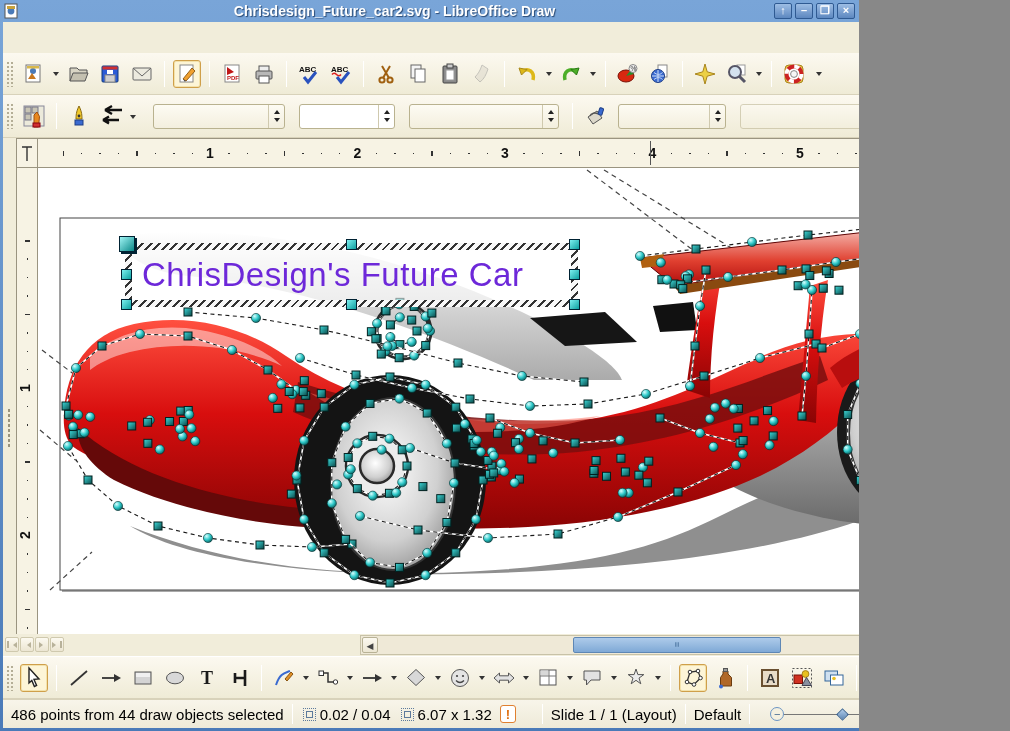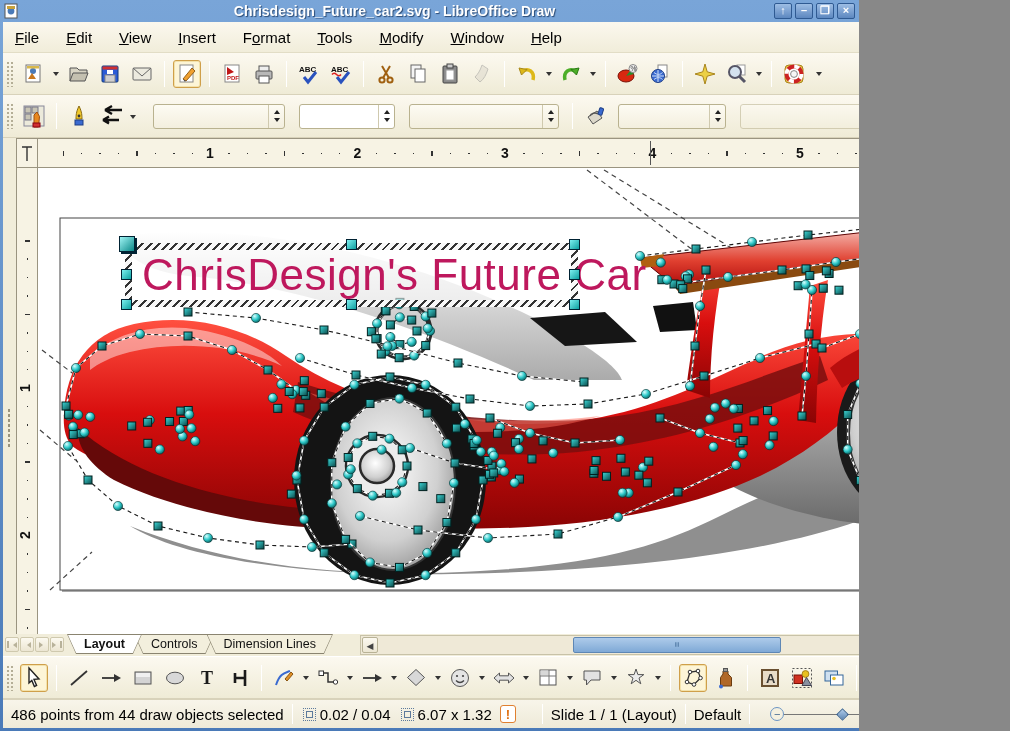--- a/index.html
+++ b/index.html
@@ -57,21 +57,21 @@
   .rnum{position:absolute;font-size:14px;font-weight:bold;color:#111;}
   .tick{position:absolute;background:#333;}
   .rmark{position:absolute;width:1px;background:#555;top:2px;bottom:2px;}
   .canvas{position:absolute;left:35px;top:146px;width:948px;height:466px;background:#fff;overflow:hidden;}
   .canvas svg{position:absolute;left:0;top:0;}
   
   .textobj{position:absolute;left:122px;top:221px;width:453px;height:64px;z-index:5;
            border:7px solid transparent;
            border-image:repeating-linear-gradient(135deg,#333 0 2px,#f8f8f8 2px 6px) 7;
            background:rgba(255,255,255,.55);display:flex;align-items:center;cursor:move;}
-  .textobj .txt{font-size:44px;color:#be185d;padding-left:10px;white-space:nowrap;letter-spacing:.5px;}
+  .textobj .txt{font-size:33px;color:#6d28d9;padding-left:10px;white-space:nowrap;letter-spacing:.5px;}
   .hnd{position:absolute;width:11px;height:11px;background:linear-gradient(135deg,#7df0f0,#0da0a0);
        border:1.5px solid #023;z-index:6;cursor:pointer;}
   .hnd.big{width:16px;height:16px;background:linear-gradient(135deg,#9ff4f4,#0a8888);box-shadow:2px 2px 0 #023;}
   
   .vscroll{position:absolute;left:983px;top:118px;width:21px;height:514px;background:#efe9d7;
            border:1px solid #c8c2a8;}
   .sbtn{position:absolute;left:1px;width:17px;height:17px;background:linear-gradient(#fcf9f0,#ece6d2);
         border:1px solid #b8b296;border-radius:2px;color:#444;font-size:9px;line-height:16px;
         text-align:center;cursor:pointer;}
   .vthumb{position:absolute;left:1px;top:93px;width:17px;height:292px;border-radius:2px;
@@ -133,31 +133,20 @@
     </span>
     <span class="apptitle">Chrisdesign_Future_car2.svg - LibreOffice Draw</span>
     <span class="winbtn">↑</span>
     <span class="winbtn">–</span>
     <span class="winbtn">❐</span>
     <span class="winbtn">×</span>
   </div>
 
   <div class="app">
 
-    <div class="menubar" id="menubar">
-        <span class="menu-item"><u>F</u>ile</span>
-        <span class="menu-item"><u>E</u>dit</span>
-        <span class="menu-item"><u>V</u>iew</span>
-        <span class="menu-item"><u>I</u>nsert</span>
-        <span class="menu-item">F<u>o</u>rmat</span>
-        <span class="menu-item"><u>T</u>ools</span>
-        <span class="menu-item"><u>M</u>odify</span>
-        <span class="menu-item"><u>W</u>indow</span>
-        <span class="menu-item"><u>H</u>elp</span>
-      </div>
 
     <div class="tbar tb1">
       <span class="grip"></span>
       <span class="tbtn">
           <span class="icw">
             <svg width="24" height="24">
               <rect x="4" y="3" width="14" height="17" fill="#fff" stroke="#777"></rect>
               <circle cx="11" cy="9" r="3" fill="#4a7ab8"></circle>
               <polygon points="6,17 10,11 14,17" fill="#c87820"></polygon>
               <rect x="5" y="4" width="12" height="2.5" fill="#d8b84c"></rect>
@@ -951,31 +940,20 @@
             <span class="tri l"></span>
           </span>
         <span class="navbtn">
             <span class="tri r"></span>
           </span>
         <span class="navbtn">
             <span class="tri r"></span>
             <span class="bar"></span>
           </span>
       </span>
-      <span class="tabs">
-        <span class="tabo active">
-            <span class="tabi">Layout</span>
-          </span>
-        <span class="tabo">
-            <span class="tabi">Controls</span>
-          </span>
-        <span class="tabo">
-            <span class="tabi">Dimension Lines</span>
-          </span>
-      </span>
     </div>
     <div class="hscroll">
       <span class="sbtn" style="left:1px;top:1px;width:16px;height:16px;">◀</span>
       <span class="hthumb">
           <span class="lines">≡</span>
         </span>
       <span class="sbtn" style="left:609px;top:1px;width:16px;height:16px;">▶</span>
     </div>
 
     <div class="tbar tb3">

